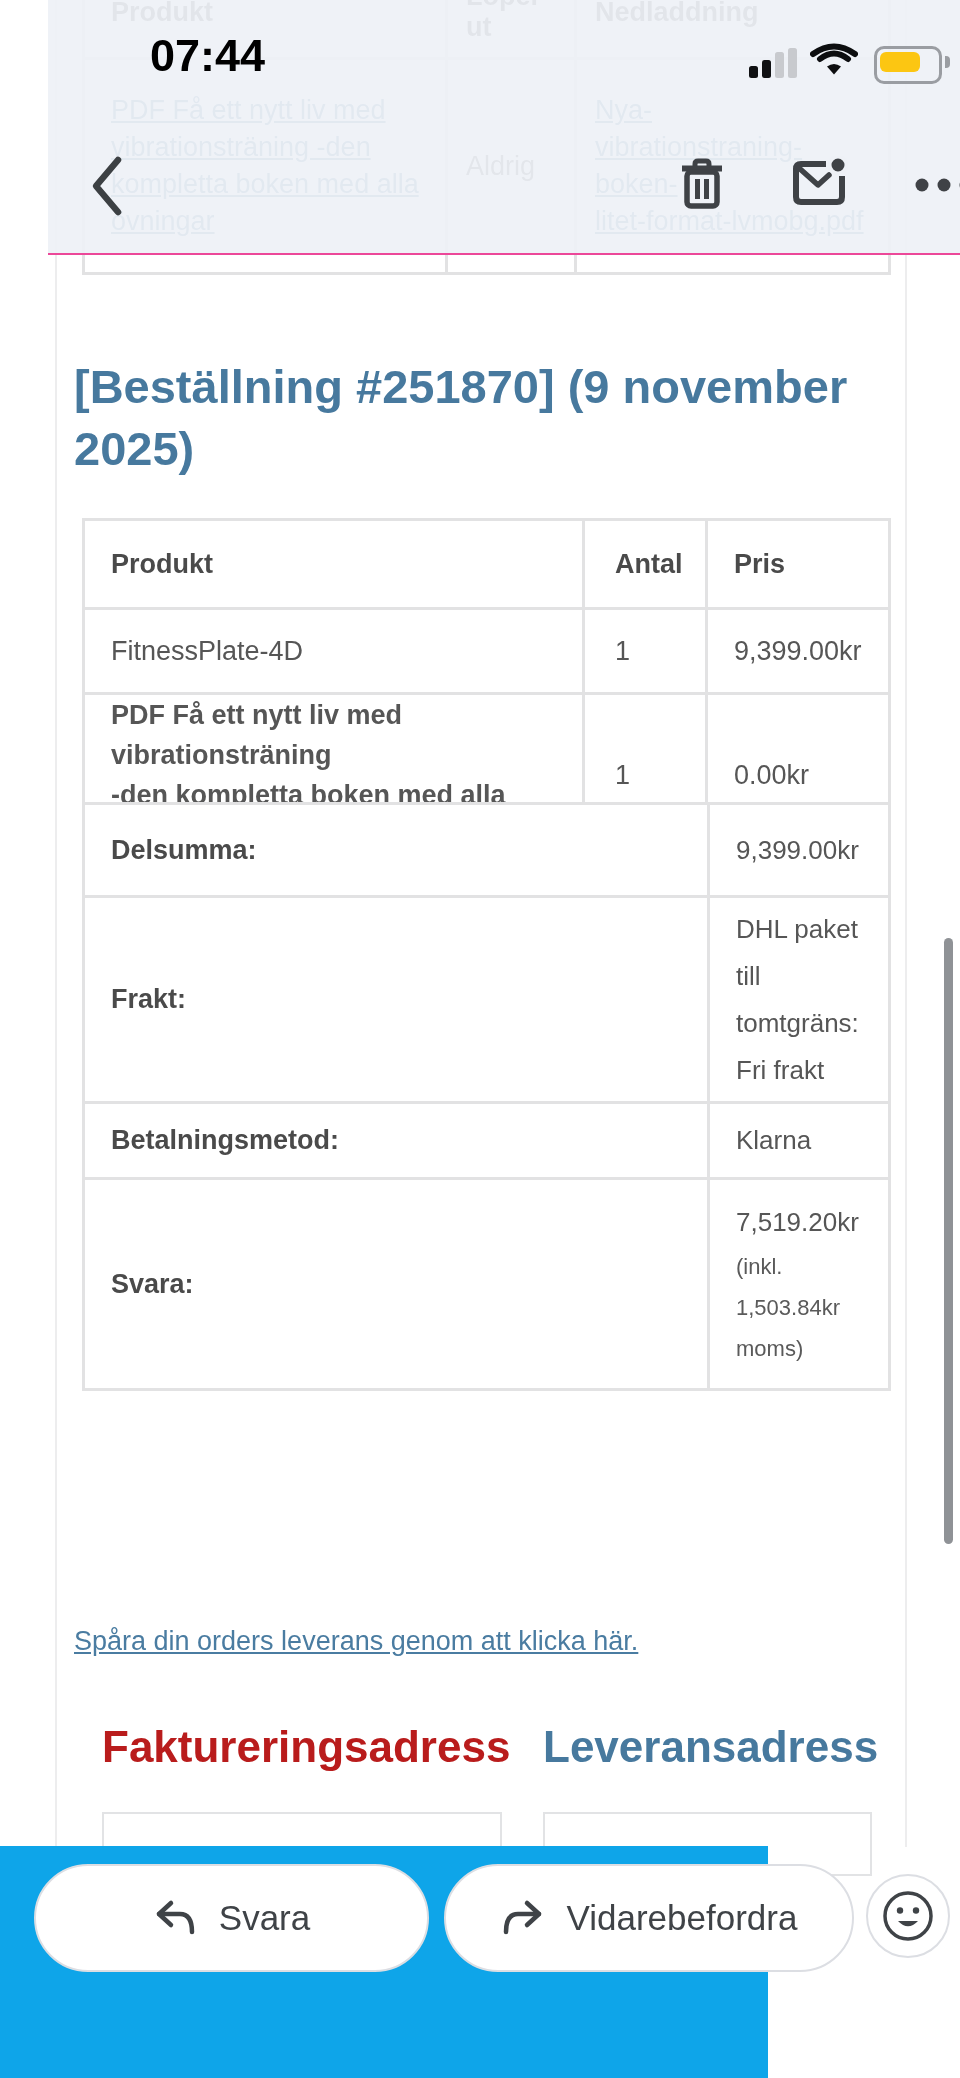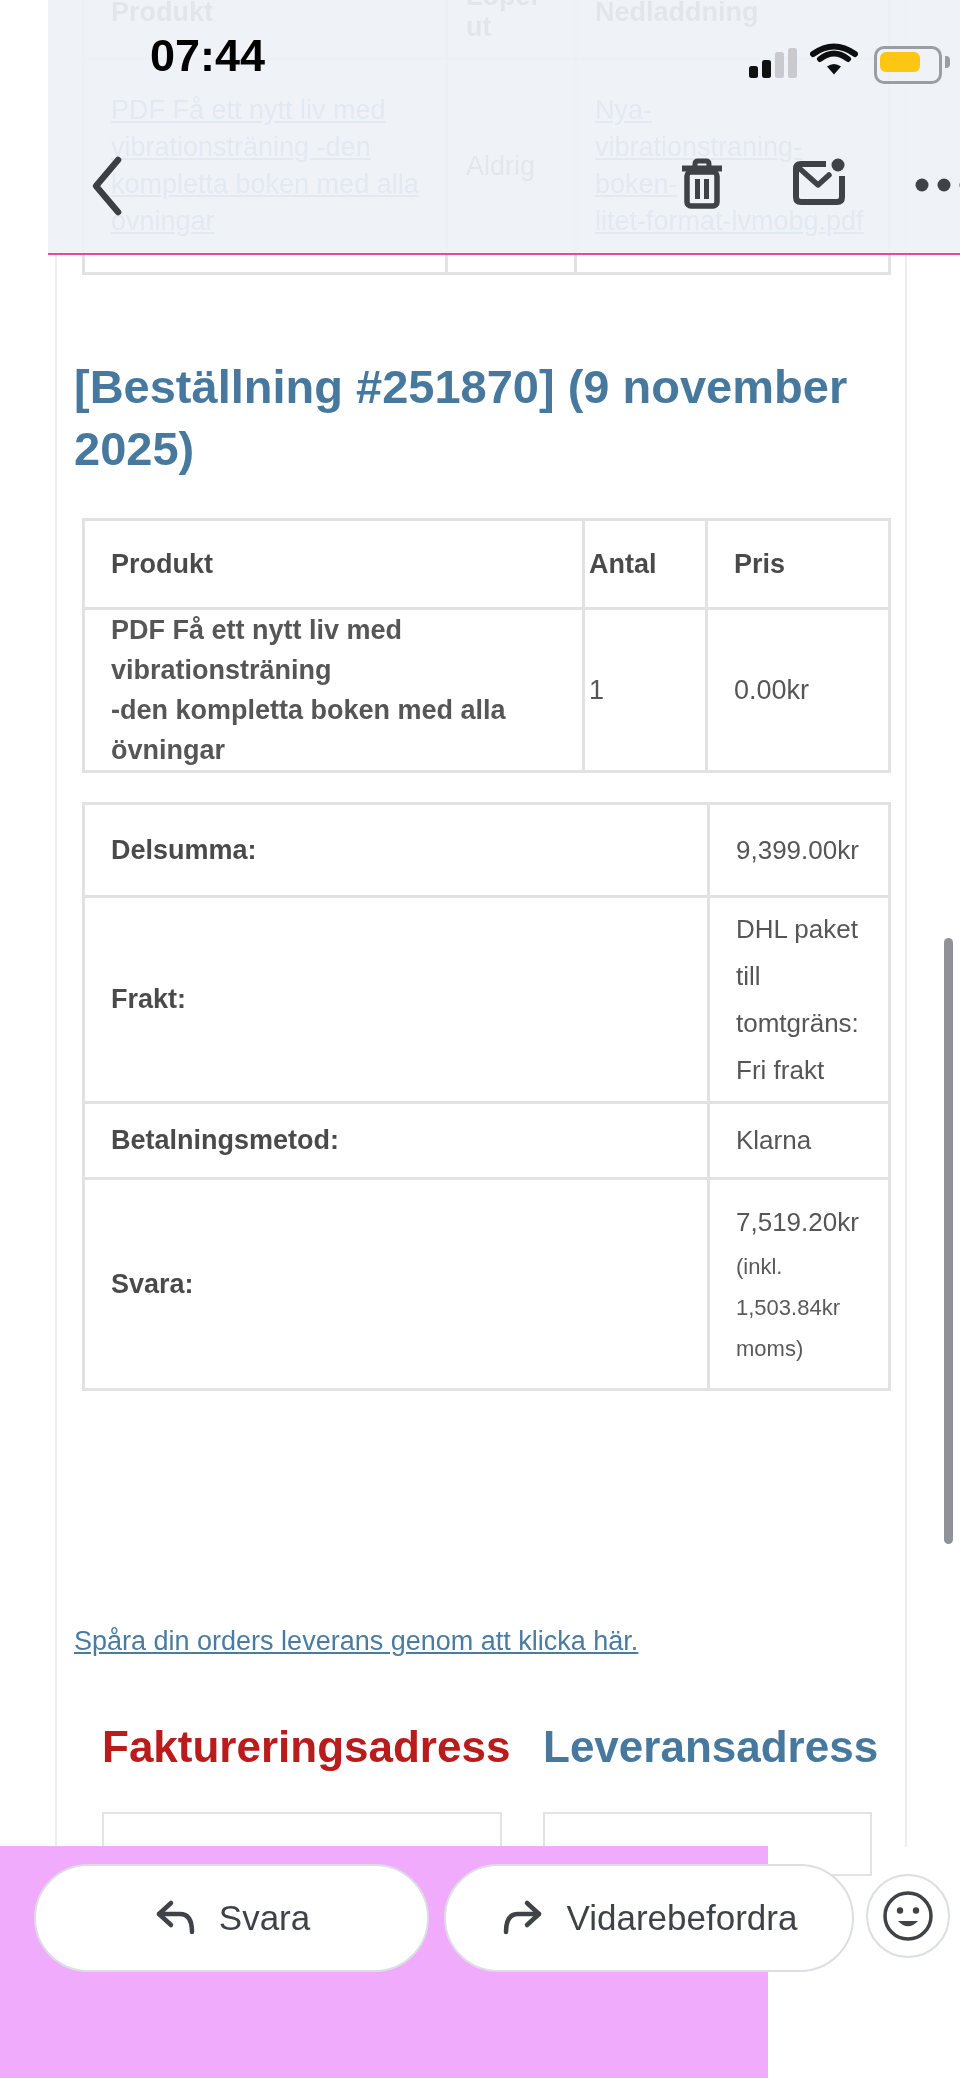--- a/index.html
+++ b/index.html
@@ -36,37 +36,37 @@
              border-radius:10px;}
   .batt-fill{position:absolute;left:3px;top:3px;width:40px;height:20px;border-radius:6px;}
   .batt-nub{position:absolute;left:897px;top:56px;width:5px;height:12px;background:#9a9da2;
             border-radius:0 4px 4px 0;}
 
   
   .title{position:absolute;left:74px;top:356px;width:812px;font-size:47px;line-height:62px;
          font-weight:bold;z-index:1;}
   .items{position:absolute;left:82px;top:518px;width:809px;}
   .items tr.ih{height:86px;} .items tr.ir1{height:82px;} .items tr.ir2{height:118px;}
-  .items .qty{padding-left:4px;}
+  .items .qty{padding-left:30px;}
   .items .prod2{line-height:40px;font-weight:bold;}
   .summary{position:absolute;left:82px;top:802px;width:809px;}
   .summary tr.s1{height:90px;} .summary tr.s2{height:92px;} .summary tr.s3{height:203px;}
   .summary tr.s4{height:73px;} .summary tr.s5{height:208px;}
   .summary td.val{font-size:26px;line-height:47px;}
   .summary .note{display:block;font-size:22px;line-height:41px;color:#5a5a5a;}
   .track{position:absolute;left:74px;top:1626px;font-size:27px;z-index:1;}
   .addr-h{position:absolute;top:1722px;font-size:44px;font-weight:bold;z-index:1;}
   .addr-box{position:absolute;top:1812px;height:60px;background:#fff;border:2px solid #e2e3e5;z-index:1;}
 
   
   .scrollbar{position:absolute;left:944px;top:938px;width:9px;height:606px;background:#8f9296;
              border-radius:5px;z-index:12;}
 
   
-  .actionbar{position:absolute;left:0;top:1846px;width:768px;height:232px;background:#f0abfc;z-index:20;}
+  .actionbar{position:absolute;left:0;top:1846px;width:768px;height:232px;background:#0ea5e9;z-index:20;}
   .pill{position:absolute;top:18px;height:108px;border:2px solid #dcdee3;border-radius:56px;
         background:#fff;display:flex;align-items:center;justify-content:center;gap:22px;
         font-size:35px;color:#3f4347;box-sizing:border-box;}
   .emoji-btn{position:absolute;left:866px;top:28px;width:84px;height:84px;border:2px solid #dcdee3;
              border-radius:50%;background:#fff;display:flex;align-items:center;justify-content:center;
              box-sizing:border-box;}
 </style>
 </head>
 <body>
 
@@ -111,20 +111,25 @@
         <col style="width:497px">
         <col style="width:120px">
         <col style="width:180px">
       </colgroup>
     <tbody>
         <tr class="ih">
       <th>Produkt</th>
       <th class="qty">Antal</th>
       <th>Pris</th>
     </tr>
+    <tr class="ir1">
+      <td>FitnessPlate-4D</td>
+      <td class="qty">1</td>
+      <td>9,399.00kr</td>
+    </tr>
     <tr class="ir2">
       <td class="pre prod2">PDF Få ett nytt liv med vibrationsträning
 -den kompletta boken med alla övningar</td>
       <td class="qty">1</td>
       <td>0.00kr</td>
     </tr>
   </tbody>
     </table>
 
   <table class="grid summary">

